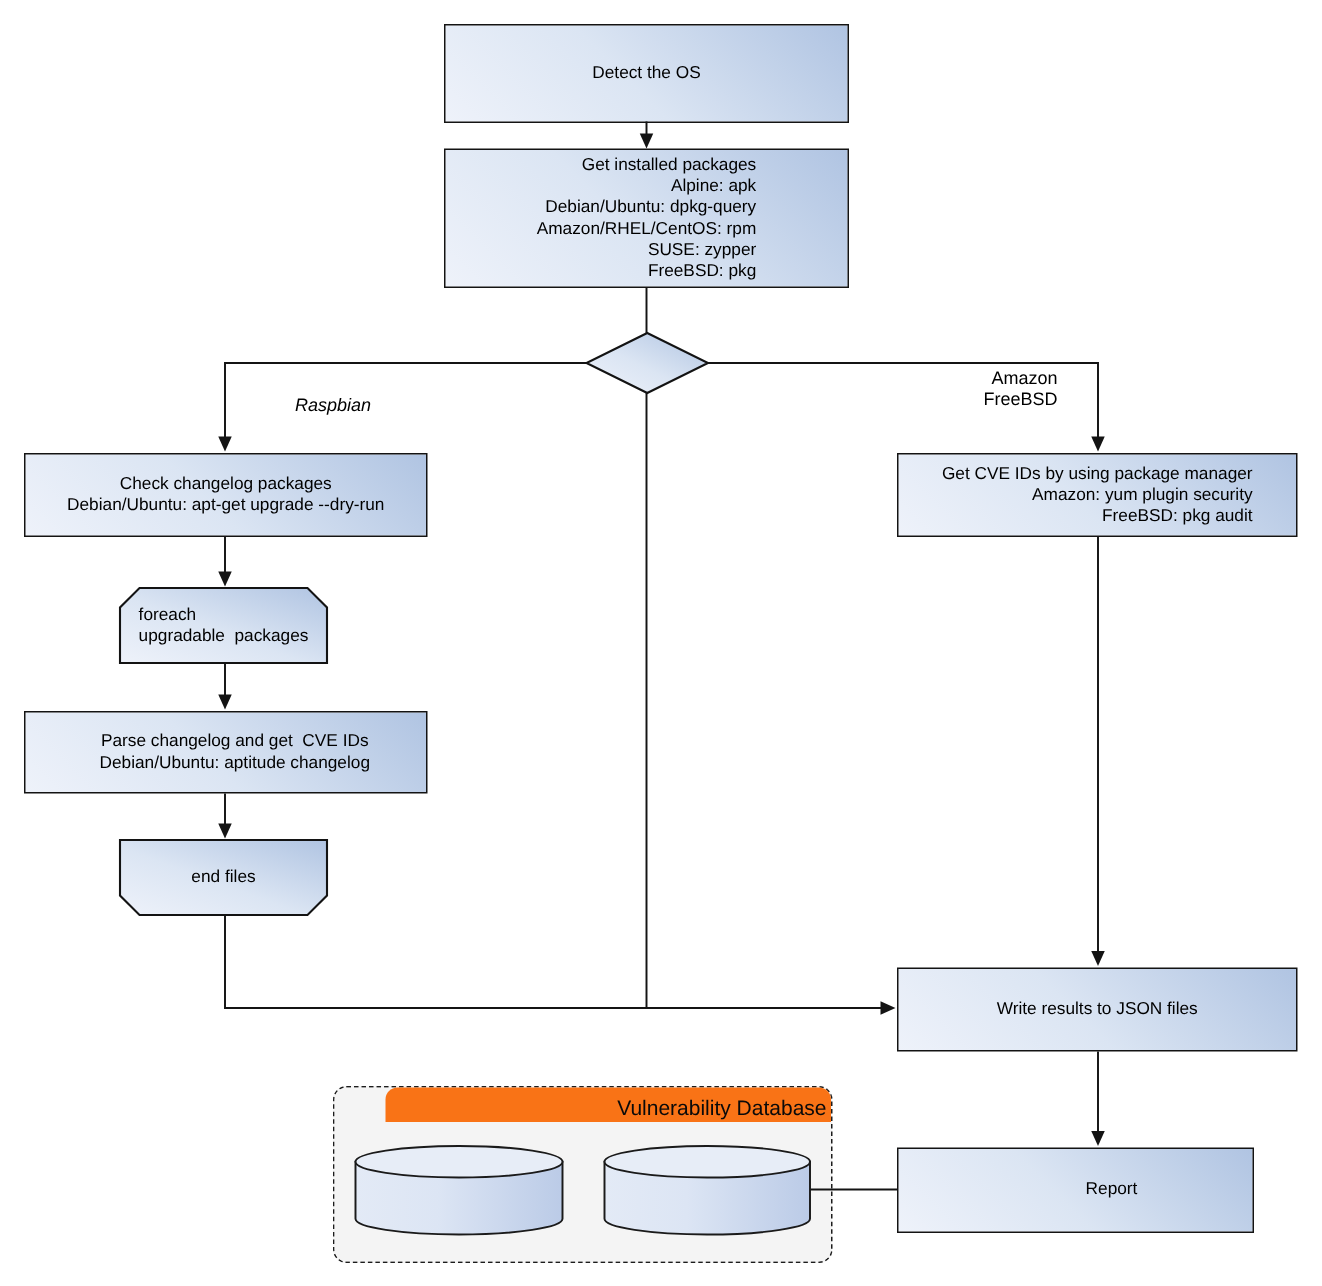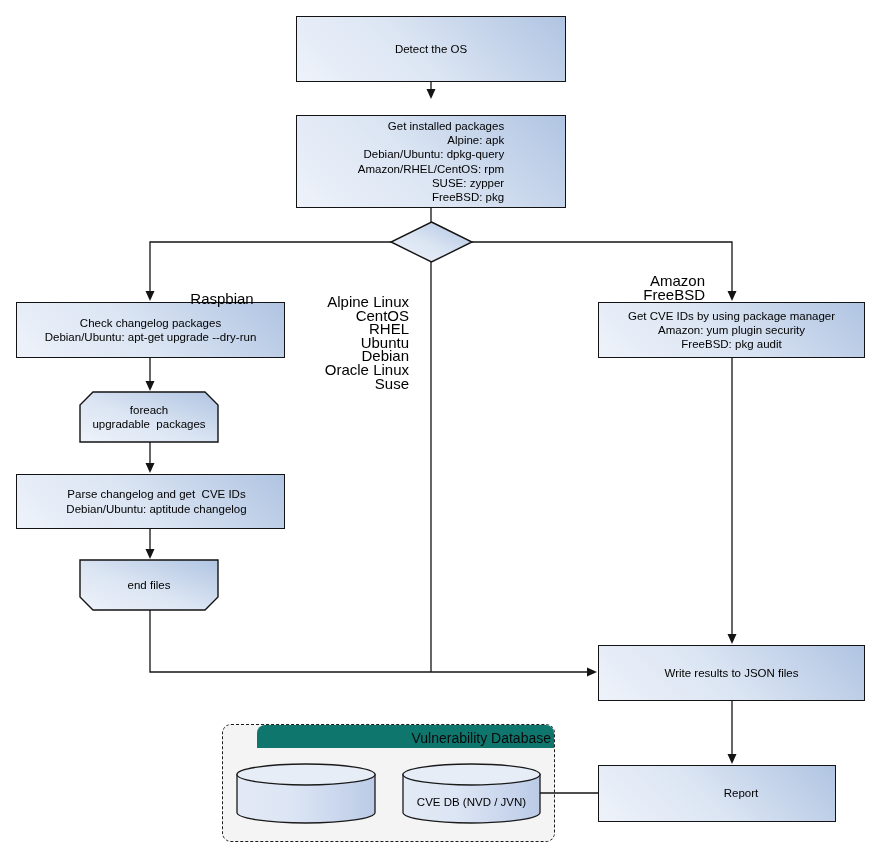--- a/index.html
+++ b/index.html
@@ -14,37 +14,37 @@
     border:1.4px solid #131313;
     background:linear-gradient(45deg, #eef2fa 0%, #dbe5f3 45%, #b0c4e2 100%);
     display:flex; align-items:center; justify-content:center;
     text-align:center; font-size:11.5px; line-height:14.2px;
     white-space:pre-wrap;
   }
   .node--right .node-label { text-align:right; }
 
   .shape-label {
     position:absolute; display:flex; align-items:center; justify-content:center;
-    text-align:center; font-size:11.5px; line-height:14.2px; white-space:pre-wrap;
+    text-align:left; font-size:11.5px; line-height:14.2px; white-space:pre-wrap;
   }
 
   .edge-label {
-    position:absolute; font-size:15px; line-height:13.6px; white-space:pre-wrap;margin-top:28px;
+    position:absolute; font-size:12px; line-height:13.6px; white-space:pre-wrap;
   }
   .edge-label--right { text-align:right; }
-  .edge-label--center { text-align:center; }
+  .edge-label--center { text-align:center;font-style:italic; }
 
   .group {
     position:absolute; left:222px; top:724px; width:333px; height:118px;
     box-sizing:border-box; background:#f4f4f4;
     border:1.6px dashed #1c1c1c; border-radius:9px;
   }
   .group-titlebar {
     position:absolute; left:0; right:0; top:0; height:23px;
-    background:#0f766e; border-radius:8px 8px 0 0;
+    background:#f97316; border-radius:8px 8px 0 0;
     display:flex; justify-content:flex-end; align-items:center;
     padding:2px 3px 0 0; box-sizing:border-box;margin-left:34px;
   }
   .group-title { font-size:14px; color:#0a0a0a; }
 </style>
 </head>
 <body>
 
 <div class="canvas">
 
@@ -109,67 +109,59 @@
     <g>
       <path d="M403,774.5 L403,812.5 A68.5,10.5 0 0 0 540,812.5 L540,774.5 Z" fill="url(#cylGrad)" stroke="#1a1a1a" stroke-width="1.3"></path>
       <ellipse cx="471.5" cy="774.5" rx="68.5" ry="10.5" fill="#e7edf7" stroke="#1a1a1a" stroke-width="1.3"></ellipse>
     </g>
   </svg>
 
   <div class="node" style="left:296px; top:16px; width:270px; height:66px;">
     <div class="node-label">Detect the OS</div>
   </div>
 
-  <div class="node node--right" style="left:296px; top:99px; width:270px; height:93px;margin-top:16px;">
+  <div class="node node--right" style="left:296px; top:99px; width:270px; height:93px;">
     <div class="node-label">Get installed packages
 Alpine: apk
 Debian/Ubuntu: dpkg-query
 Amazon/RHEL/CentOS: rpm
 SUSE: zypper
 FreeBSD: pkg</div>
   </div>
 
   <div class="node" style="left:16px; top:302px; width:269px; height:56px;">
     <div class="node-label">Check changelog packages
 Debian/Ubuntu: apt-get upgrade --dry-run</div>
   </div>
 
   <div class="node" style="left:16px; top:474px; width:269px; height:55px;padding-left:12px;">
     <div class="node-label">Parse changelog and get  CVE IDs
 Debian/Ubuntu: aptitude changelog</div>
   </div>
 
-  <div class="node" style="left:598px; top:302px; width:267px; height:56px;">
+  <div class="node" style="left:598px; top:302px; width:267px; height:56px;text-align:right;">
     <div class="node-label">Get CVE IDs by using package manager
 Amazon: yum plugin security
 FreeBSD: pkg audit</div>
   </div>
 
   <div class="node" style="left:598px; top:645px; width:267px; height:56px;align-items:center;">
     <div class="node-label">Write results to JSON files</div>
   </div>
 
   <div class="node" style="left:598px; top:765px; width:238px; height:57px;padding-left:48px;">
     <div class="node-label">Report</div>
   </div>
 
   <div class="shape-label" style="left:80px; top:392px; width:138px; height:50px;">foreach
 upgradable  packages</div>
 
   <div class="shape-label" style="left:80px; top:560px; width:138px; height:50px;">end files</div>
 
 
-  <div class="shape-label" style="left:403px; top:784px; width:137px; height:36px;">CVE DB (NVD / JVN)</div>
 
   <div class="edge-label edge-label--center" style="left:180px; top:264px; width:84px;">Raspbian</div>
 
   <div class="edge-label edge-label--right" style="left:605px; top:246px; width:100px;">Amazon
 FreeBSD</div>
 
-  <div class="edge-label edge-label--right" style="left:299px; top:267px; width:110px;">Alpine Linux
-CentOS
-RHEL
-Ubuntu
-Debian
-Oracle Linux
-Suse</div>
 
 </div>
 
 </body></html>

